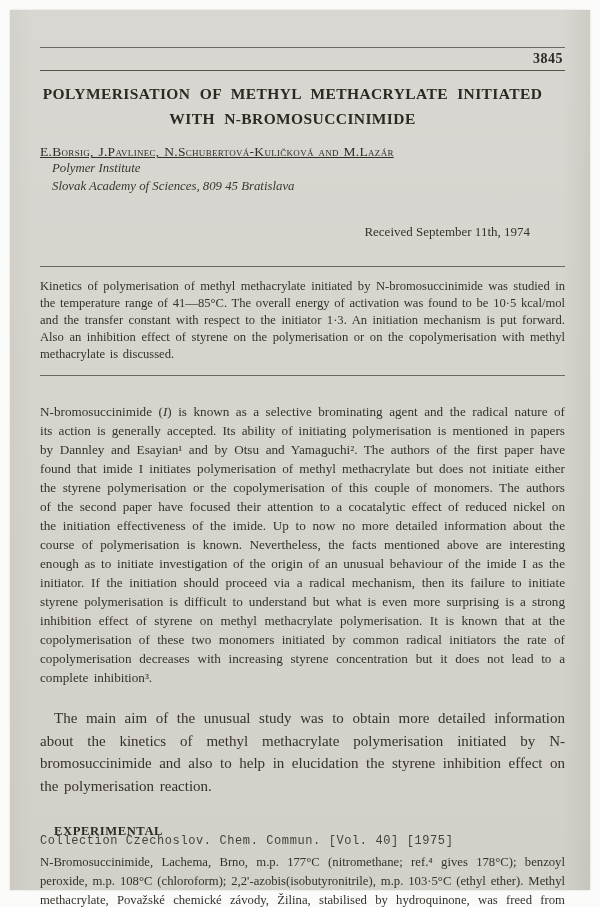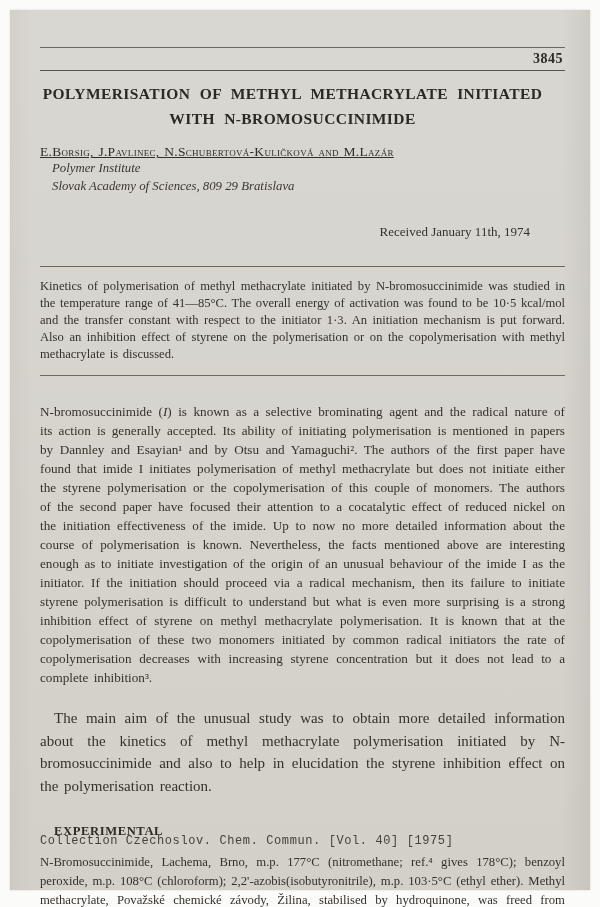--- a/index.html
+++ b/index.html
@@ -132,24 +132,24 @@
   <div class="page-number-row">3845</div>
 
   <hr class="rule">
 
   <h1 class="article-title">POLYMERISATION OF METHYL METHACRYLATE INITIATED WITH N-BROMOSUCCINIMIDE</h1>
 
   <div class="authors-line">E.Borsig, J.Pavlinec, N.Schubertová-Kuličková and M.Lazár</div>
 
   <div class="affiliation">
     <div>Polymer Institute</div>
-    <div>Slovak Academy of Sciences, 809 29 Bratislava</div>
+    <div>Slovak Academy of Sciences, 809 45 Bratislava</div>
   </div>
 
-  <div class="received-line">Received January 11th, 1974</div>
+  <div class="received-line">Received September 11th, 1974</div>
 
   <hr class="rule thin abstract-rule-top">
 
   <p class="abstract-para">Kinetics of polymerisation of methyl methacrylate initiated by N-bromosuccinimide was studied in the temperature range of 41—85°C. The overall energy of activation was found to be 10·5 kcal/mol and the transfer constant with respect to the initiator 1·3. An initiation mechanism is put forward. Also an inhibition effect of styrene on the polymerisation or on the copolymerisation with methyl methacrylate is discussed.</p>
 
   <hr class="rule thin abstract-rule-bottom">
 
   <p class="body-para-1"><span>N-bromosuccinimide (</span><span class="it">I</span><span>) is known as a selective brominating agent and the radical nature of its action is generally accepted. Its ability of initiating polymerisation is mentioned in papers by Dannley and Esayian¹ and by Otsu and Yamaguchi². The authors of the first paper have found that imide I initiates polymerisation of methyl methacrylate but does not initiate either the styrene polymerisation or the copolymerisation of this couple of monomers. The authors of the second paper have focused their attention to a cocatalytic effect of reduced nickel on the initiation effectiveness of the imide. Up to now no more detailed information about the course of polymerisation is known. Nevertheless, the facts mentioned above are interesting enough as to initiate investigation of the origin of an unusual behaviour of the imide I as the initiator. If the initiation should proceed via a radical mechanism, then its failure to initiate styrene polymerisation is difficult to understand but what is even more surprising is a strong inhibition effect of styrene on methyl methacrylate polymerisation. It is known that at the copolymerisation of these two monomers initiated by common radical initiators the rate of copolymerisation decreases with increasing styrene concentration but it does not lead to a complete inhibition³.</span></p>
 
   <p class="body-para-2">The main aim of the unusual study was to obtain more detailed information about the kinetics of methyl methacrylate polymerisation initiated by N-bromosuccinimide and also to help in elucidation the styrene inhibition effect on the polymerisation reaction.</p>

